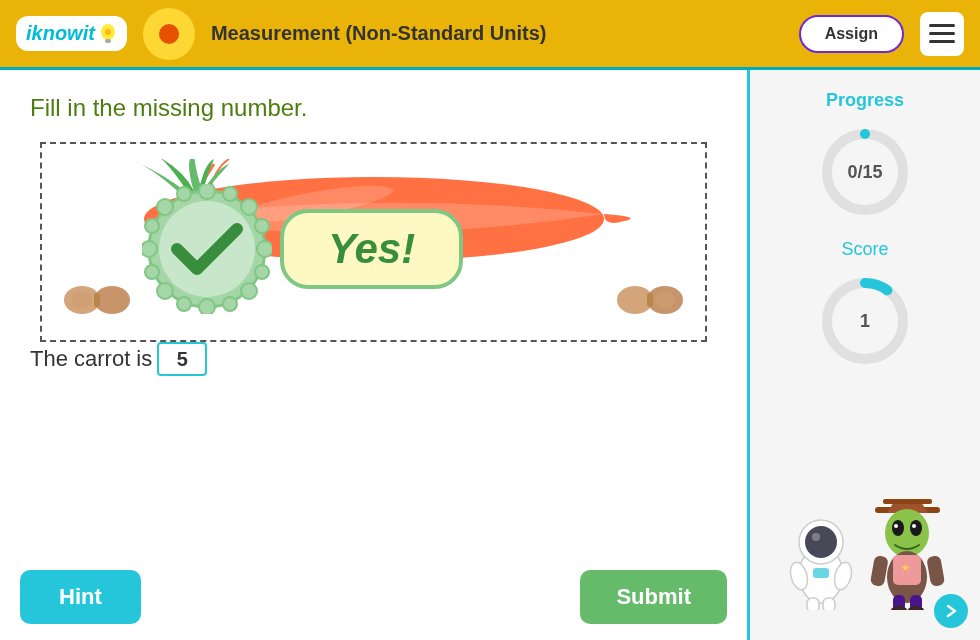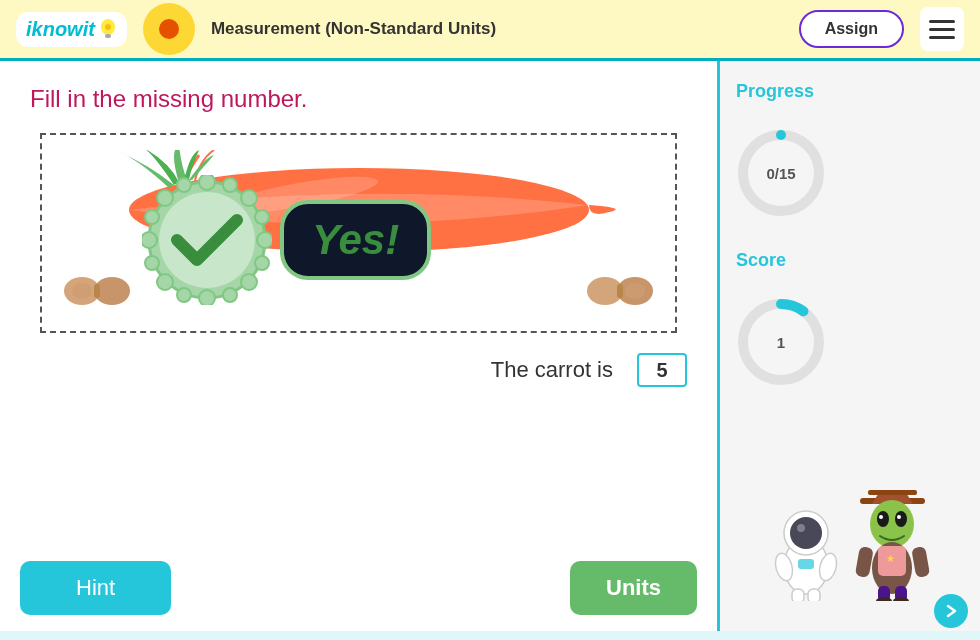--- a/index.html
+++ b/index.html
@@ -6,22 +6,22 @@
     body {
       width: 980px;
       height: 640px;
       background: #e0f7fa;
       font-family: 'Arial Rounded MT Bold', Arial, sans-serif;
       overflow: hidden;
     }
 
     
     .header {
-      background: #fef9c3;
-      height: 61px;
+      background: #eab308;
+      height: 70px;
       display: flex;
       align-items: center;
       padding: 0 16px;
       gap: 16px;
       border-bottom: 3px solid #00acc1;
     }
 
     .logo-box {
       background: white;
       border-radius: 12px;
@@ -47,21 +47,21 @@
       justify-content: center;
     }
     .lesson-icon-inner {
       width: 20px;
       height: 20px;
       background: #e65100;
       border-radius: 50%;
     }
 
     .header-title {
-      font-size: 17px;
+      font-size: 20px;
       color: #333;
       font-weight: bold;
       flex: 1;
     }
 
     .assign-btn {
       background: white;
       border: 2px solid #6d28d9;
       border-radius: 20px;
       padding: 8px 24px;
@@ -102,21 +102,21 @@
     .left-panel {
       flex: 1;
       background: white;
       padding: 24px 30px;
       position: relative;
       border-right: 3px solid #26c6da;
     }
 
     .question-text {
       font-size: 24px;
-      color: #be185d;
+      color: #4d7c0f;
       margin-bottom: 20px;
     }
 
     
     .image-area {
       position: relative;
       border: 2px dashed #555;
       margin: 0 10px;
       height: 200px;
       display: flex;
@@ -144,27 +144,25 @@
       left: 20px;
       right: 20px;
       display: flex;
       justify-content: space-between;
       align-items: center;
       height: 60px;
     }
 
     
     .answer-row {
-      margin-top: 20px;
       font-size: 22px;
       color: #333;
       display: flex;
       align-items: center;
-      gap: 24px;
-      justify-content: flex-end;
+      gap: 5px;
     }
 
     .answer-input {
       width: 50px;
       height: 34px;
       border: 2px solid #26c6da;
       border-radius: 4px;
       font-size: 20px;
       text-align: center;
       color: #333;
@@ -179,45 +177,46 @@
       right: 20px;
       display: flex;
       justify-content: space-between;
     }
 
     .hint-btn {
       background: #26c6da;
       color: white;
       border: none;
       border-radius: 10px;
-      padding: 14px 56px;
+      padding: 14px 39px;
       font-size: 22px;
-      font-weight: normal;
+      font-weight: bold;
       cursor: pointer;
     }
 
     .submit-btn {
       background: #66bb6a;
       color: white;
       border: none;
       border-radius: 10px;
       padding: 14px 36px;
       font-size: 22px;
       font-weight: bold;
       cursor: pointer;
     }
 
     
     .right-panel {
-      width: 260px;
+      width: 230px;
       background: #f5f5f5;
       padding: 20px 16px;
       display: flex;
       flex-direction: column;
-      gap: 22px;
+      align-items: center;
+      gap: 12px;
     }
 
     .progress-label {
       font-size: 18px;
       font-weight: bold;
       color: #26c6da;
     }
 
     
     .circle-container {
@@ -229,28 +228,28 @@
 
     .circle-container svg {
       transform: rotate(-90deg);
     }
 
     .circle-text {
       position: absolute;
       top: 50%;
       left: 50%;
       transform: translate(-50%, -50%);
-      font-size: 15px;
+      font-size: 18px;
       font-weight: bold;
       color: #555;
     }
 
     .score-label {
       font-size: 18px;
-      font-weight: bold;
+      font-weight: normal;
       color: #26c6da;
       margin-top: 6px;
     }
 
     
     .characters {
       margin-top: auto;
       width: 100%;
       display: flex;
       justify-content: center;
@@ -374,35 +373,35 @@
             <circle cx="120" cy="88" r="7" fill="#a5d6a7" stroke="#81c784" stroke-width="2"></circle>
             <circle cx="42" cy="120" r="7" fill="#a5d6a7" stroke="#81c784" stroke-width="2"></circle>
             <circle cx="88" cy="120" r="7" fill="#a5d6a7" stroke="#81c784" stroke-width="2"></circle>
           </g>
 
           <circle cx="65" cy="65" r="48" fill="#c8e6c9"></circle>
 
           <polyline points="35,65 55,85 95,45" fill="none" stroke="#388e3c" stroke-width="12" stroke-linecap="round" stroke-linejoin="round"></polyline>
         </svg>
 
-        <div style="background:#0f172a; border:4px solid #81c784; border-radius:28px; padding:12px 28px;">
+        <div style="background:#fef9c3; border:4px solid #81c784; border-radius:28px; padding:12px 44px;">
           <span style="font-size:42px; font-weight:900; color:#388e3c; font-style:italic;">Yes!</span>
         </div>
       </div>
 
     </div>
 
     <div class="answer-row">
       <span>The carrot is</span>
       <input class="answer-input" type="text" value="5" readonly="" style="">
     </div>
 
     <div class="bottom-bar">
       <button class="hint-btn">Hint</button>
-      <button class="submit-btn">Units</button>
+      <button class="submit-btn">Submit</button>
     </div>
 
   </div>
 
   <div class="right-panel">
 
     <span class="progress-label">Progress</span>
 
     <div class="circle-container">
       <svg width="90" height="90" viewBox="0 0 90 90">

